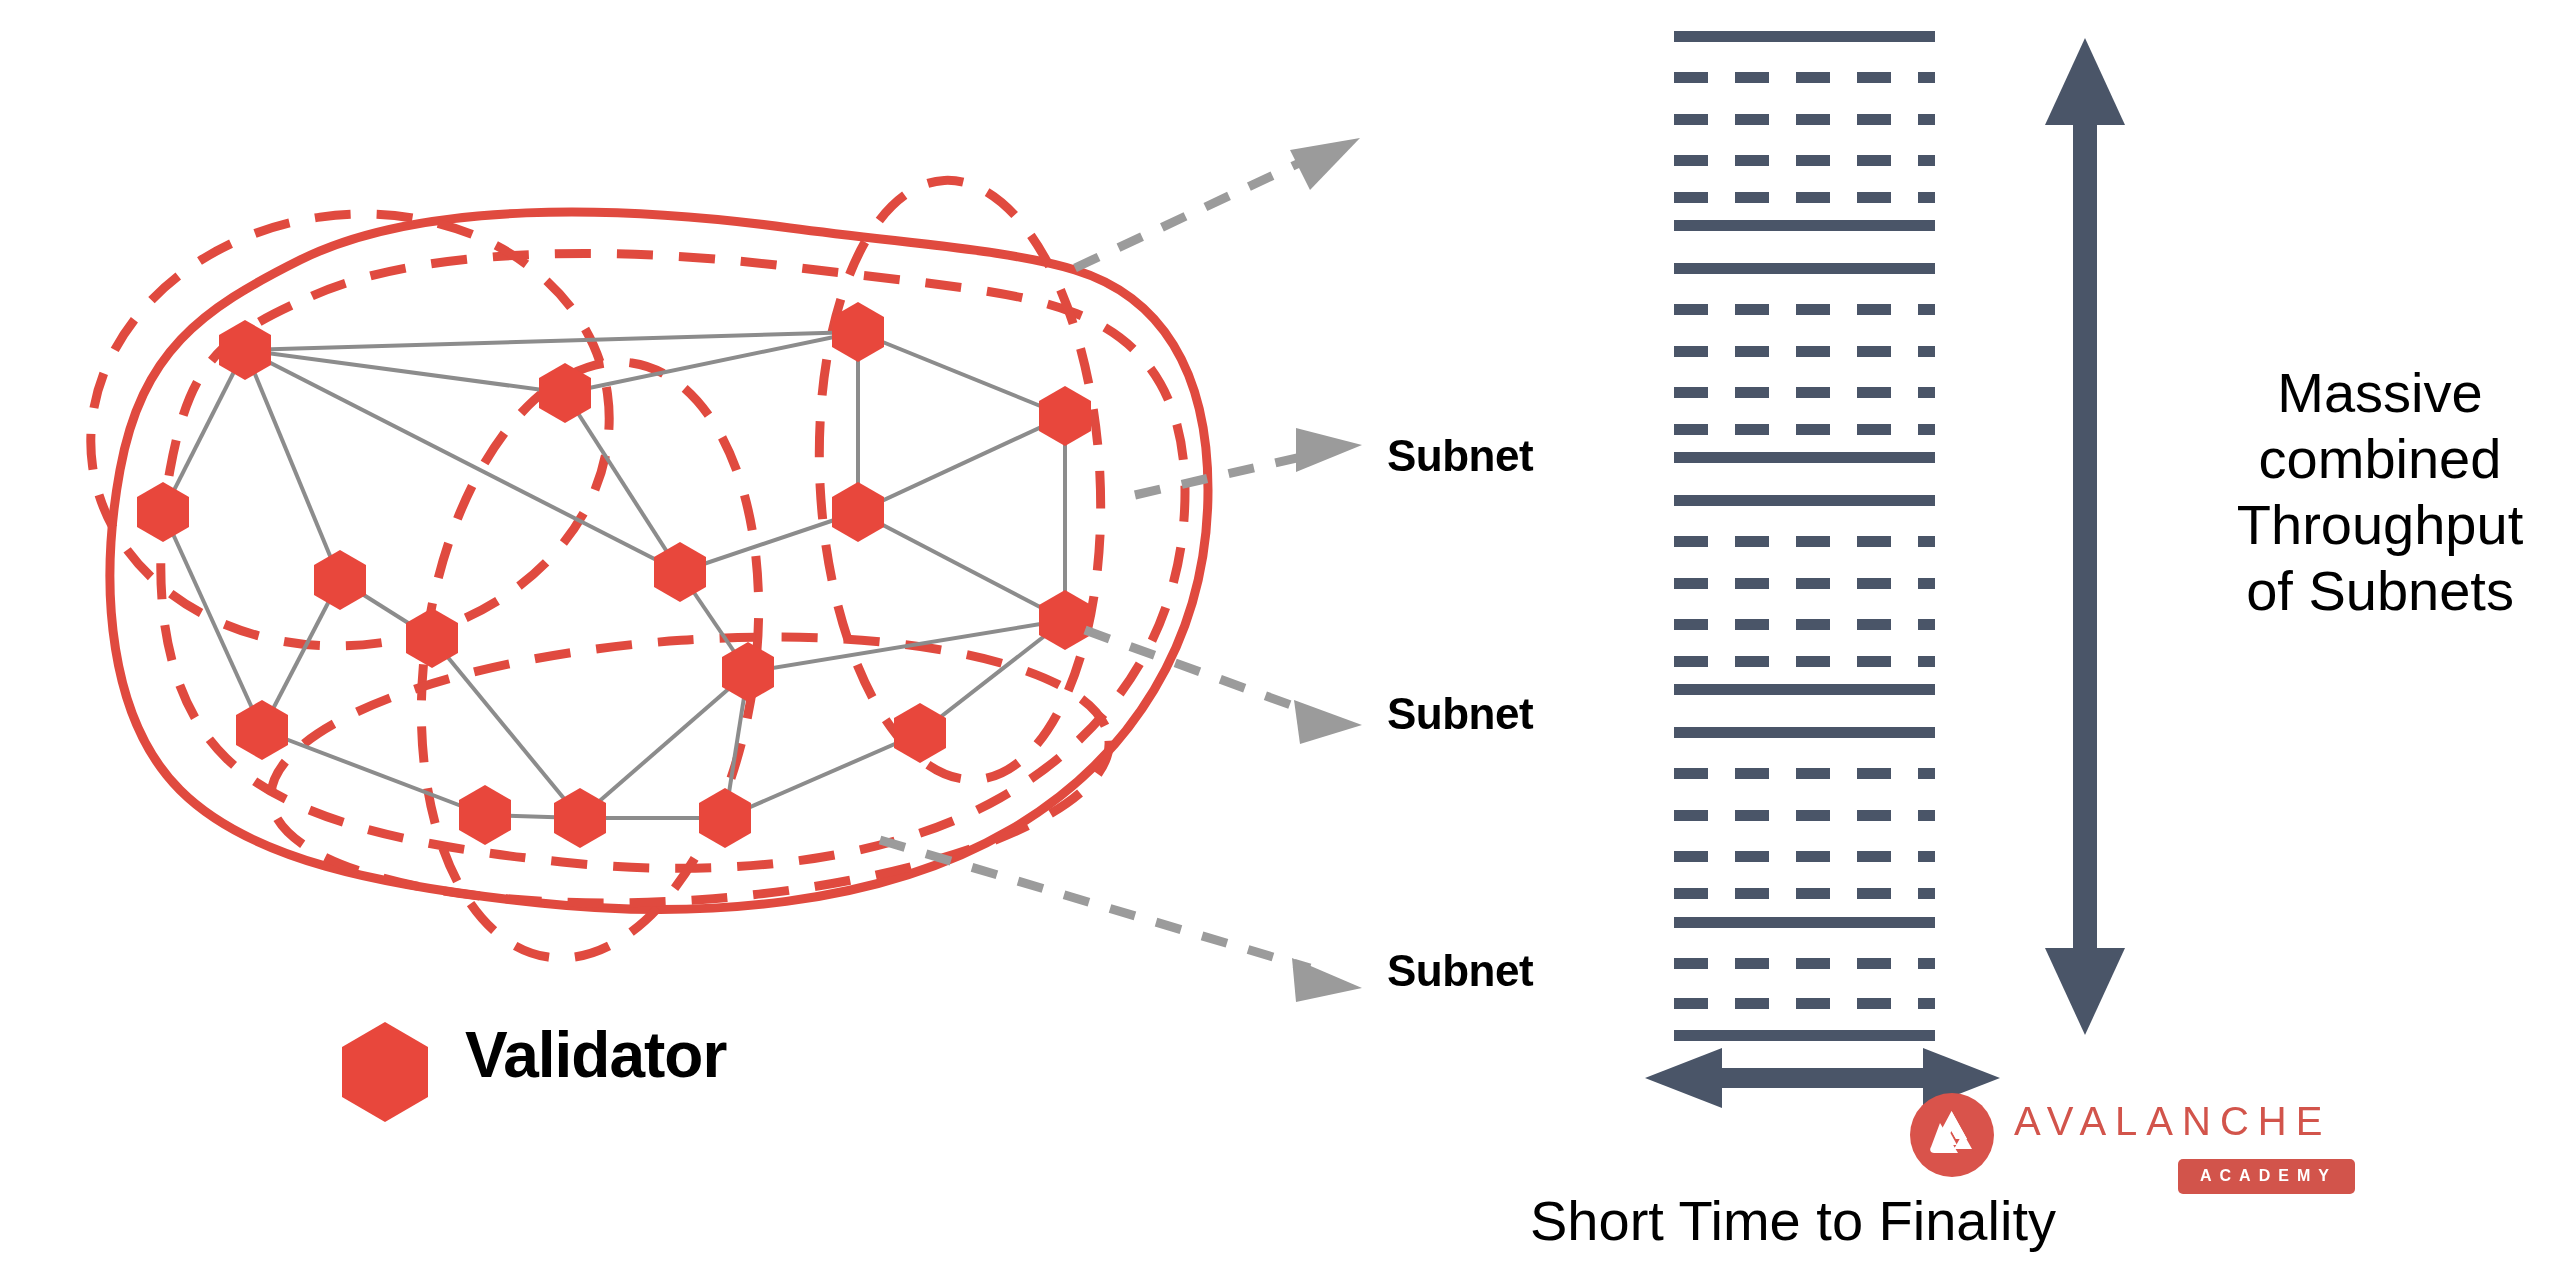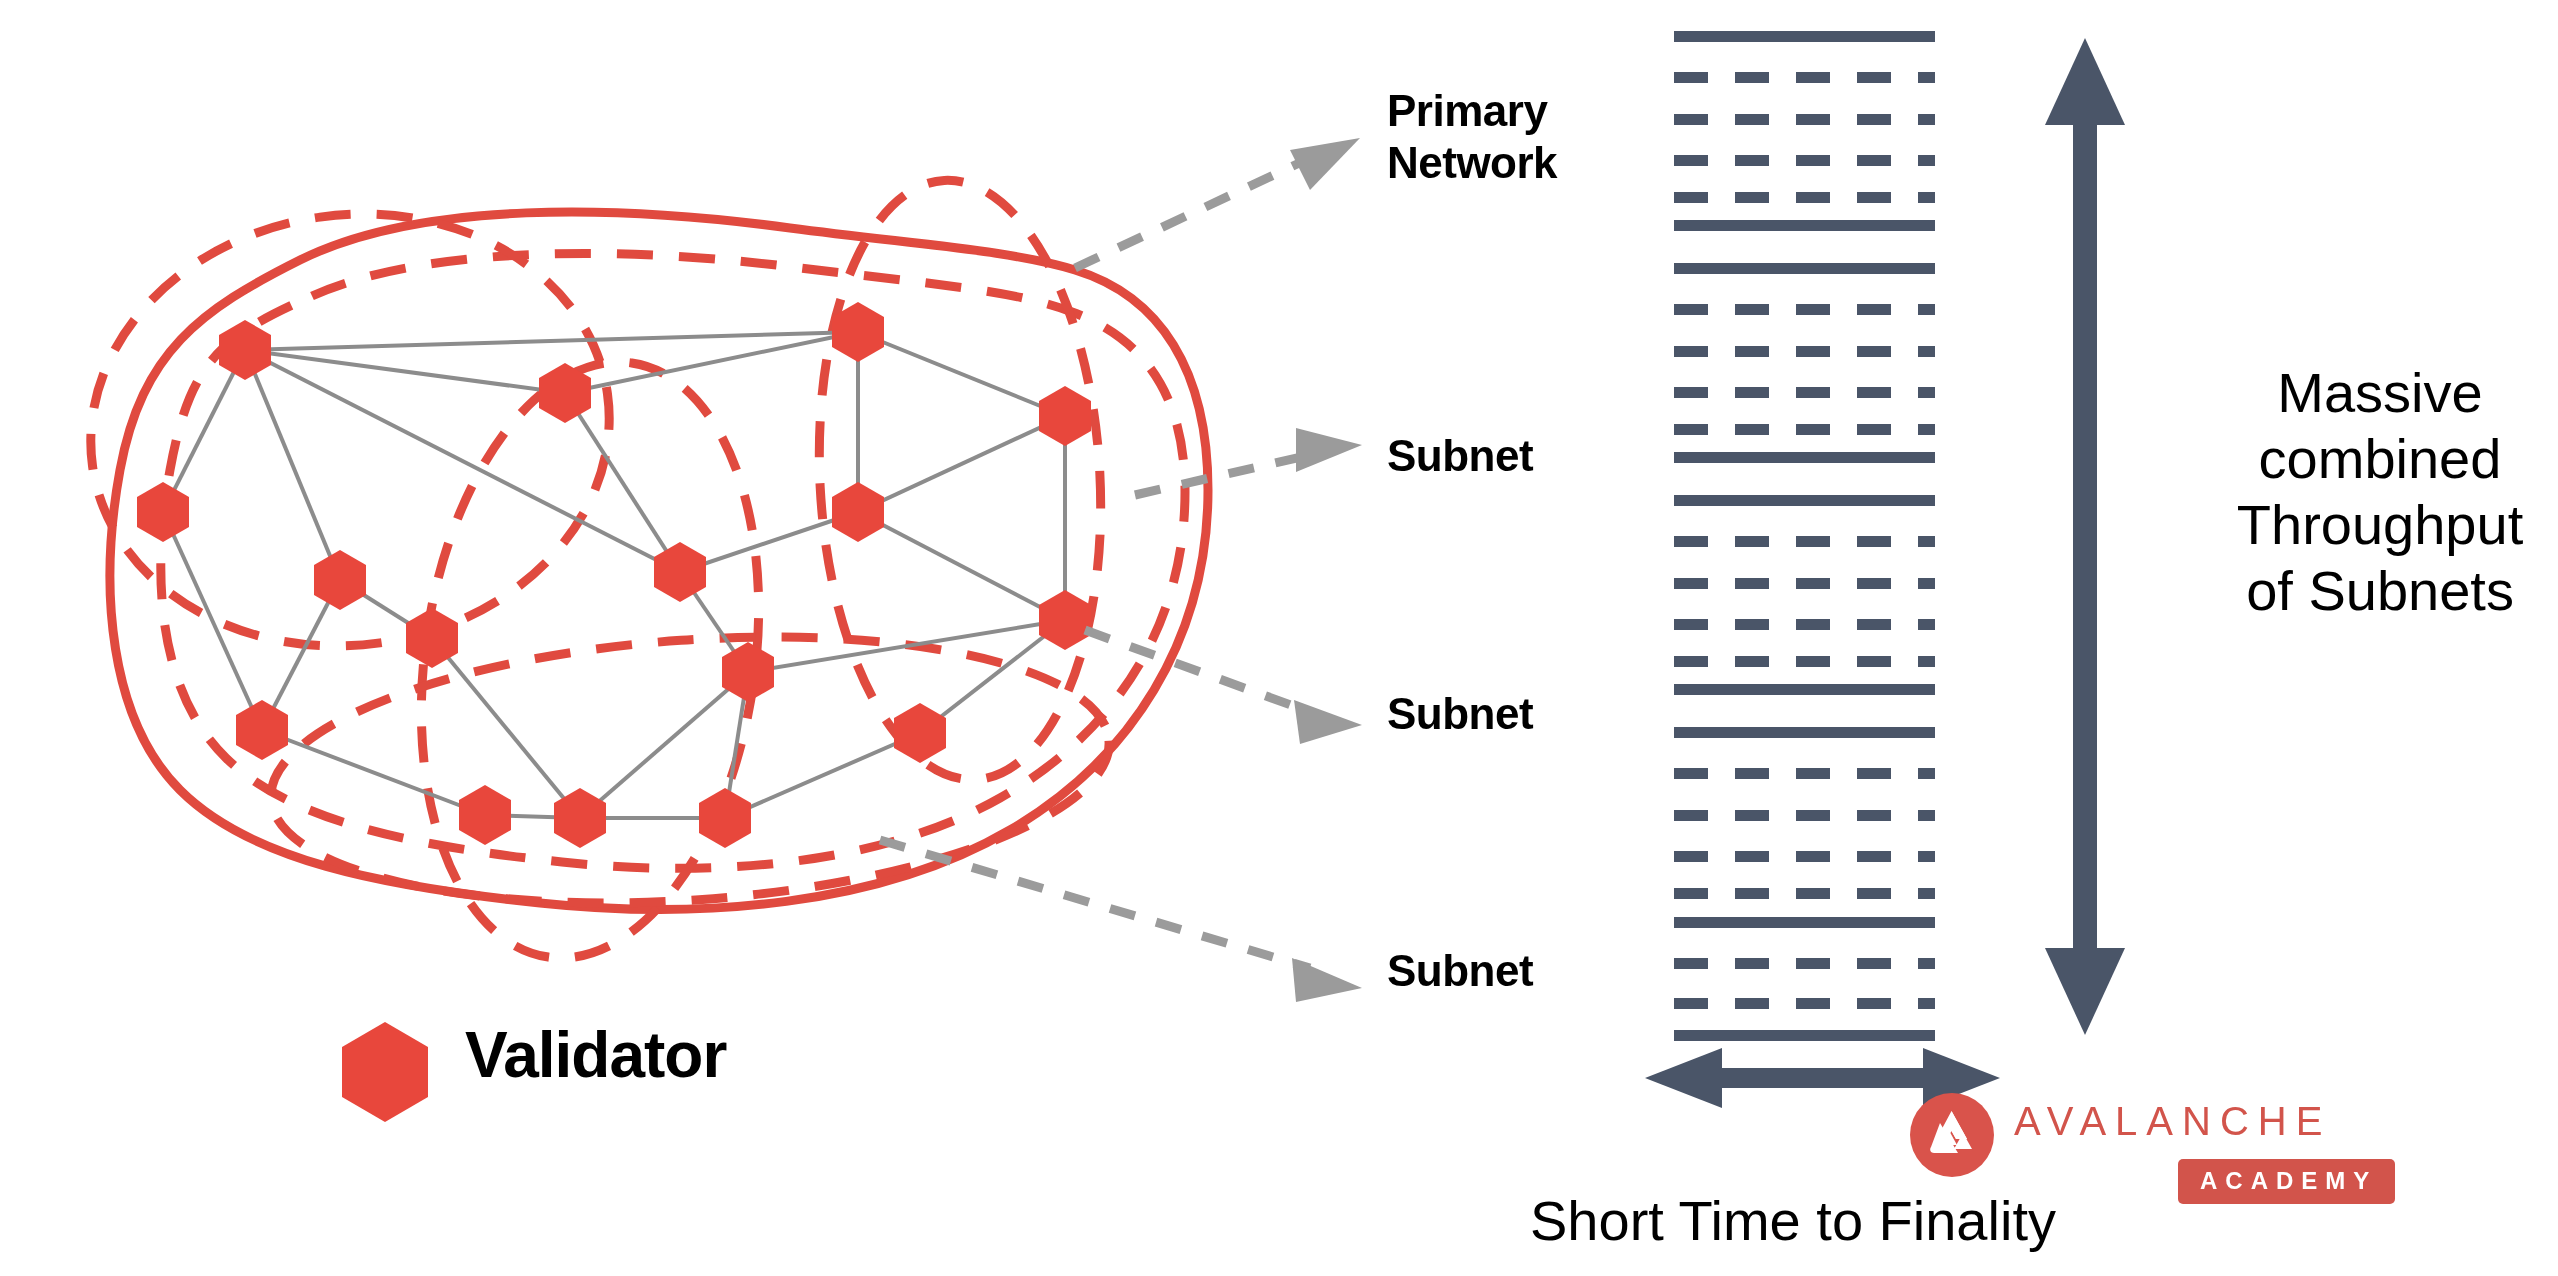--- a/index.html
+++ b/index.html
@@ -101,21 +101,21 @@
   .logo-badge {
     position: absolute;
     left: 268px;
     top: 66px;
     background: #D2544B;
     border-radius: 5px;
     padding: 8px 18px 9px 22px;
   }
   .logo-badge span {
     color: #ffffff;
-    font-size: 24px;
+    font-size: 16px;
     letter-spacing: 8px;
     font-weight: bold;
     white-space: pre;
   }
 </style>
 </head>
 <body>
 
 <div id="root">
 
@@ -378,22 +378,20 @@
     </g>
 
     <g fill="#4A5568">
       <polygon points="1645,1078 1722,1048 1722,1108"></polygon>
       <rect x="1716" y="1068" width="248" height="20"></rect>
       <polygon points="2000,1078 1923,1048 1923,1108"></polygon>
     </g>
 
   </svg>
 
-  <div class="lbl lbl-bold" id="label-primary-network">Primary
-Network</div>
 
   <div class="lbl lbl-bold" id="label-subnet-1">Subnet</div>
 
   <div class="lbl lbl-bold" id="label-subnet-2">Subnet</div>
 
   <div class="lbl lbl-bold" id="label-subnet-3">Subnet</div>
 
   <div class="lbl" id="label-validator">Validator</div>
 
   <div class="lbl lbl-regular" id="label-throughput">Massive

